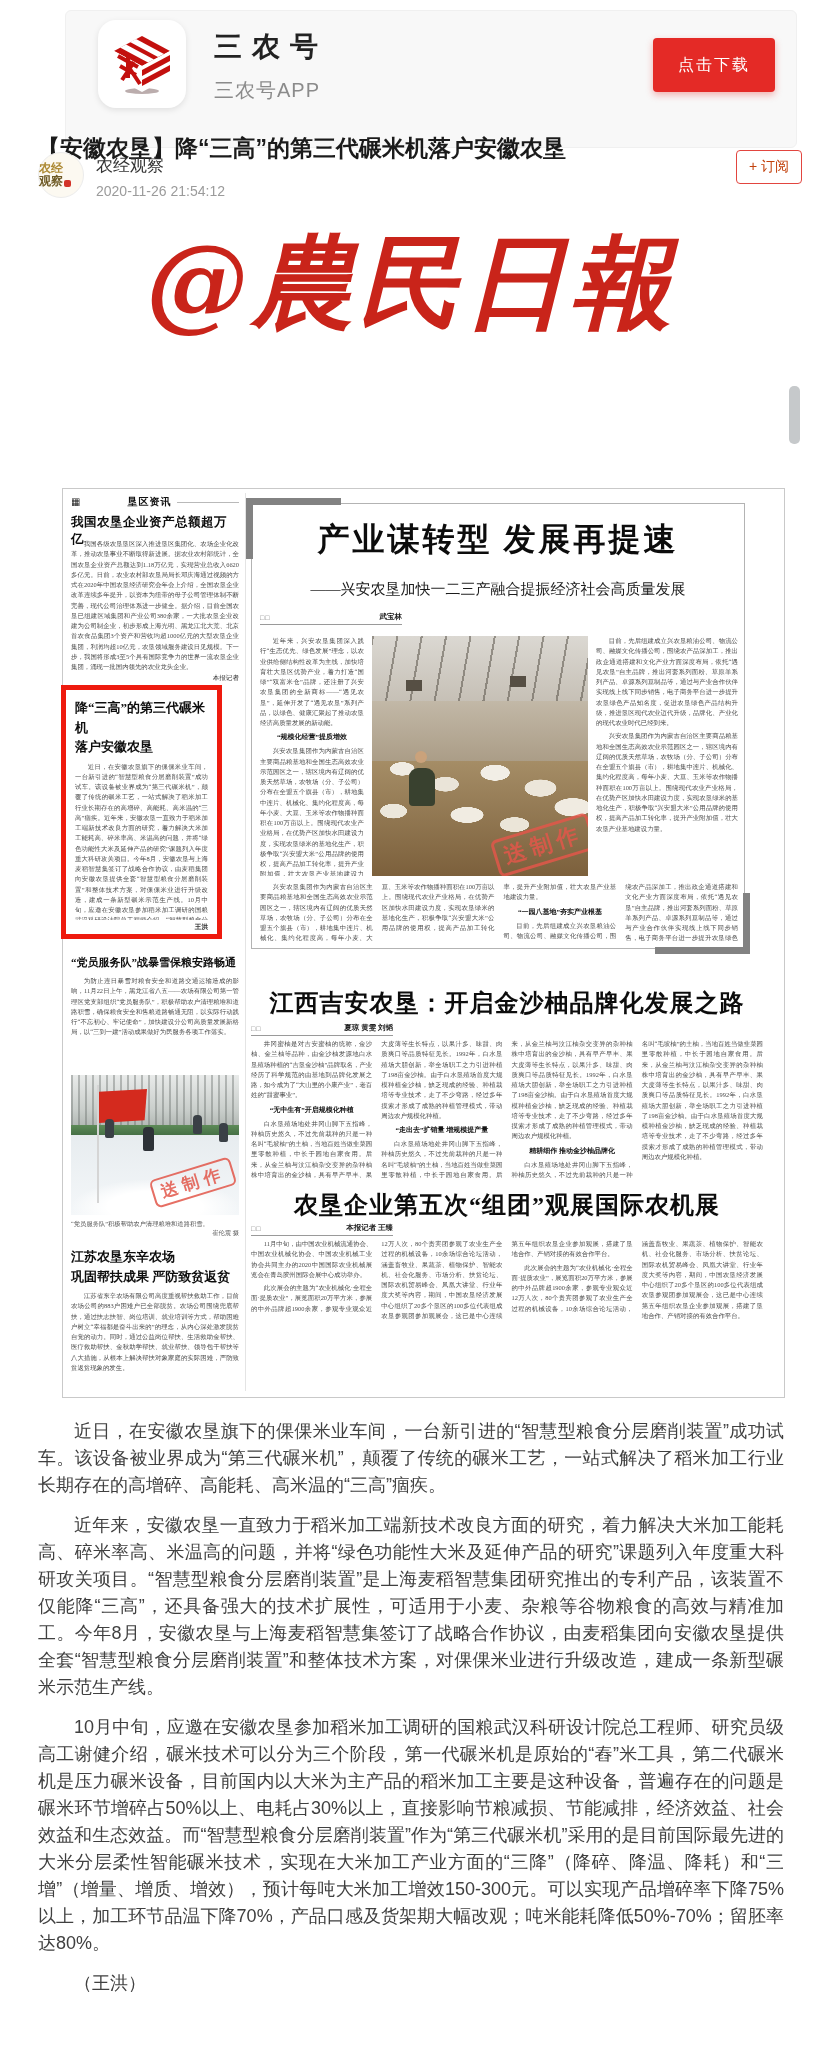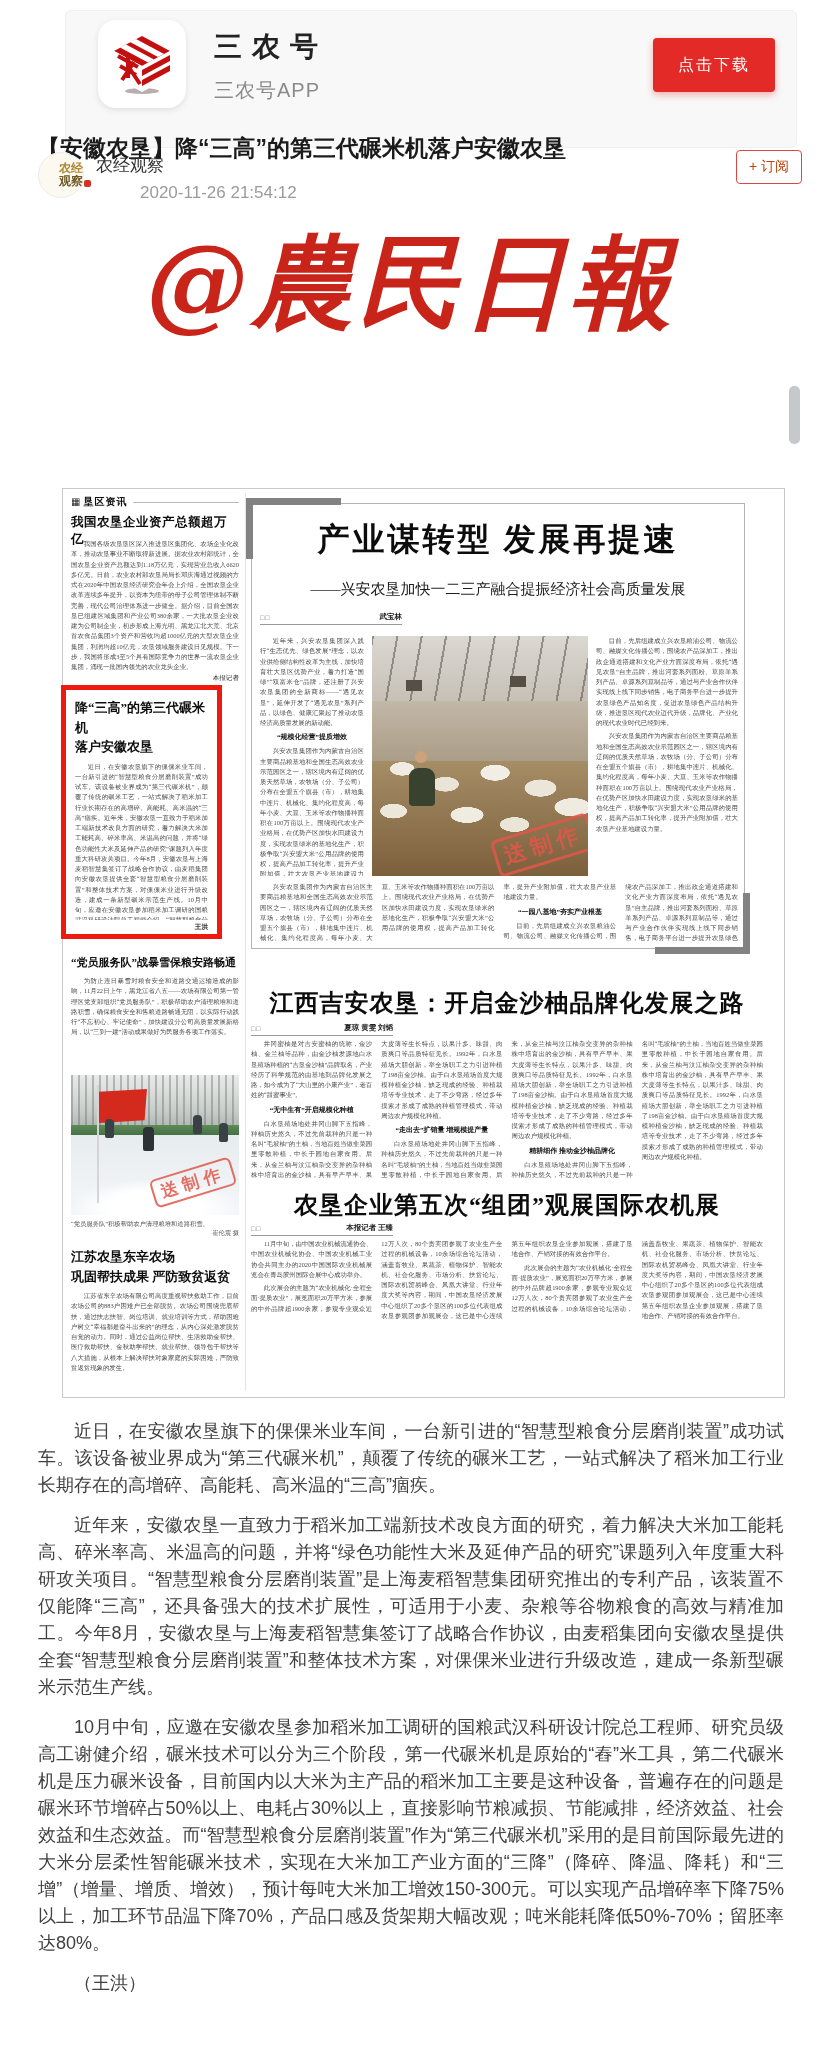--- a/index.html
+++ b/index.html
@@ -9,45 +9,45 @@
   
   .header-card{position:absolute;left:45px;top:10px;width:732px;height:138px;background:#f8f8f8;border:1px solid #f0f0f0;border-radius:6px;box-sizing:border-box;margin-left:20px;}
   .app-icon{position:absolute;left:32px;top:9px;width:88px;height:88px;background:#fff;border-radius:18px;box-shadow:0 2px 6px rgba(0,0,0,.10);display:flex;align-items:center;justify-content:center;}
   .app-texts{position:absolute;left:148px;top:17px;}
   .app-name{font-size:28px;font-weight:bold;color:#222;letter-spacing:10px;}
   .app-sub{font-size:20px;color:#8b8b8b;margin-top:11px;letter-spacing:1px;}
   .btn-download{position:absolute;right:21px;top:27px;width:122px;height:54px;background:#e42a26;color:#fff;font-size:16px;border:none;border-radius:4px;letter-spacing:2px;box-shadow:0 3px 7px rgba(228,42,38,.35);cursor:pointer;font-family:Liberation Mono, monospace;}
 
   
   .article-title{position:absolute;left:37px;top:134px;width:755px;font-size:23px;font-weight:bold;color:#1b1b1b;line-height:1.3;}
-  .avatar{position:absolute;left:38px;top:152px;width:46px;height:46px;border-radius:50%;background:#fcf9f1;border:1px solid #ececec;box-sizing:border-box;display:flex;flex-direction:column;align-items:flex-end;justify-content:center;line-height:1.05;cursor:pointer;}
+  .avatar{position:absolute;left:38px;top:152px;width:46px;height:46px;border-radius:50%;background:#fcf9f1;border:1px solid #ececec;box-sizing:border-box;display:flex;flex-direction:column;align-items:flex-start;justify-content:center;line-height:1.05;cursor:pointer;}
   .avatar-l1{font-size:12px;font-weight:bold;color:#ad8a35;}
   .avatar-l2{font-size:12px;font-weight:bold;color:#6e5a26;position:relative;}
   .avatar-badge{position:absolute;right:-8px;bottom:1px;width:7px;height:7px;background:#d23329;border-radius:2px;}
   .author-name{position:absolute;left:96px;top:154px;font-size:17px;color:#333;cursor:pointer;}
-  .timestamp{position:absolute;left:96px;top:183px;font-size:17px;color:#9b9b9b;margin-left:44px;}
+  .timestamp{position:absolute;left:96px;top:183px;font-size:14px;color:#9b9b9b;}
   .btn-subscribe{position:absolute;left:736px;top:150px;width:66px;height:34px;background:#fff;border:1px solid #e2453f;border-radius:4px;color:#c2410c;font-size:14px;cursor:pointer;font-family:inherit;}
 
   
   .serif{font-family:"Liberation Serif","DejaVu Serif",serif;}
   .masthead{position:absolute;left:0;top:205px;width:822px;height:155px;text-align:center;color:#c9241a;font-family:"DejaVu Serif","Liberation Serif",serif;font-weight:bold;font-style:italic;font-size:102px;line-height:155px;letter-spacing:4px;white-space:nowrap;}
   .scroll-thumb{position:absolute;left:789px;top:386px;width:11px;height:58px;background:#c6c9cb;border-radius:5px;}
 
   .paper{position:absolute;left:62px;top:488px;width:723px;height:910px;background:#fff;border:1px solid #c9c9c9;box-sizing:border-box;}
   .paper *{box-sizing:border-box;}
   .vline{position:absolute;left:182px;top:4px;width:1px;height:898px;background:#e4e4e4;}
 
   .tiny{font-size:6.4px;line-height:1.6;color:#4a4a4a;text-align:justify;overflow:hidden;font-family:"Liberation Serif","DejaVu Serif",serif;}
   .tiny p{margin:0 0 3px;text-indent:2em;}
   .tiny .subhead{font-size:7px;font-weight:bold;text-align:center;color:#151515;margin:4px 0 3px;text-indent:0;}
   .sig{font-size:6.6px;text-align:right;color:#333;font-family:"Liberation Serif","DejaVu Serif",serif;}
 
   .tag-row{position:absolute;left:8px;top:6px;width:168px;display:flex;align-items:center;}
   .tag-ico{font-size:10px;color:#1a1a1a;margin-right:3px;line-height:1;}
-  .tag-txt{font-size:10px;font-weight:bold;color:#111;letter-spacing:1px;}
+  .tag-txt{font-size:10px;font-weight:bold;color:#111;letter-spacing:1px;margin-left:44px;}
   .tag-line{flex:1;height:1px;background:#b9b9b9;margin-left:6px;}
 
   .np-h1{position:absolute;left:8px;top:25px;width:168px;font-size:12.5px;font-weight:bold;color:#0e0e0e;letter-spacing:.5px;}
   .body1{position:absolute;left:8px;top:50px;width:168px;height:134px;}
   .sig1{position:absolute;left:8px;top:185px;width:168px;}
 
   .redbox{position:absolute;left:-2px;top:196px;width:161px;height:254px;border:5px solid #ee1a0e;background:#fff;padding:8px 9px;}
   .rb-head{font-size:13px;font-weight:bold;color:#0e0e0e;line-height:1.5;}
   .rb-body{height:158px;margin-top:5px;}
   .rb-sig{margin-top:3px;font-weight:bold;}

